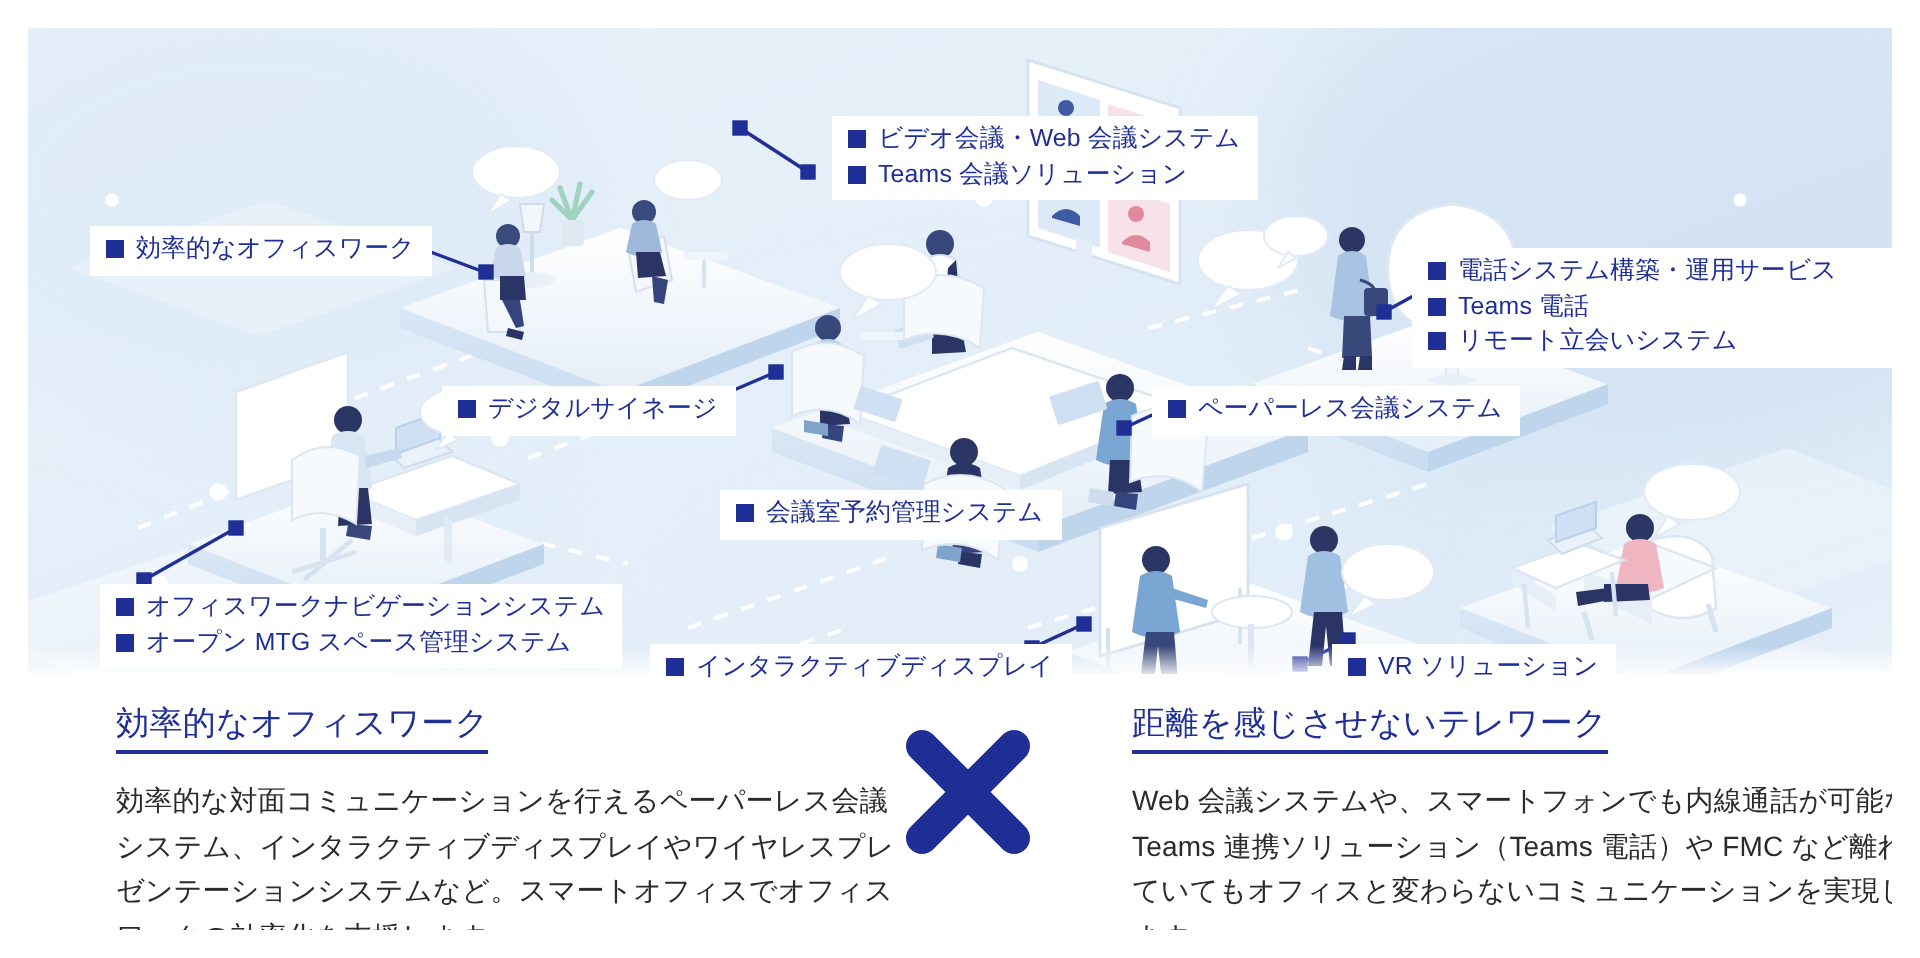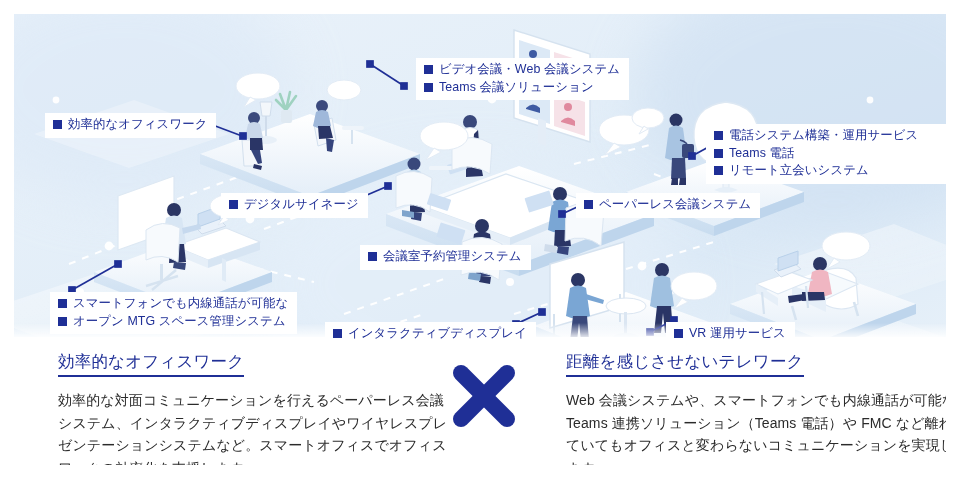--- a/index.html
+++ b/index.html
@@ -391,30 +391,30 @@
 
     <div class="label" style="left:562px;top:179px;">
       <span class="ln"><span class="bul"></span><span>ペーパーレス会議システム</span></span>
     </div>
 
     <div class="label" style="left:346px;top:231px;">
       <span class="ln"><span class="bul"></span><span>会議室予約管理システム</span></span>
     </div>
 
     <div class="label" style="left:36px;top:278px;">
-      <span class="ln"><span class="bul"></span><span>スマートフォンでも内線通話が可能な</span></span>
+      <span class="ln"><span class="bul"></span><span>オフィスワークナビゲーションシステム</span></span>
       <span class="ln"><span class="bul"></span><span>オープン MTG スペース管理システム</span></span>
     </div>
 
     <div class="label" style="left:311px;top:308px;">
       <span class="ln"><span class="bul"></span><span>インタラクティブディスプレイ</span></span>
     </div>
 
     <div class="label" style="left:652px;top:308px;">
-      <span class="ln"><span class="bul"></span><span>VR 運用サービス</span></span>
+      <span class="ln"><span class="bul"></span><span>VR ソリューション</span></span>
     </div>
 
     <div class="bottom">
       <div class="col" style="left:44px;width:390px;">
         <h3>効率的なオフィスワーク</h3>
         <p>効率的な対面コミュニケーションを行えるペーパーレス会議システム、インタラクティブディスプレイやワイヤレスプレゼンテーションシステムなど。スマートオフィスでオフィスワークの効率化を支援します。</p>
       </div>
 
       <div class="xmark">
         <svg viewBox="0 0 74 74" aria-hidden="true">

